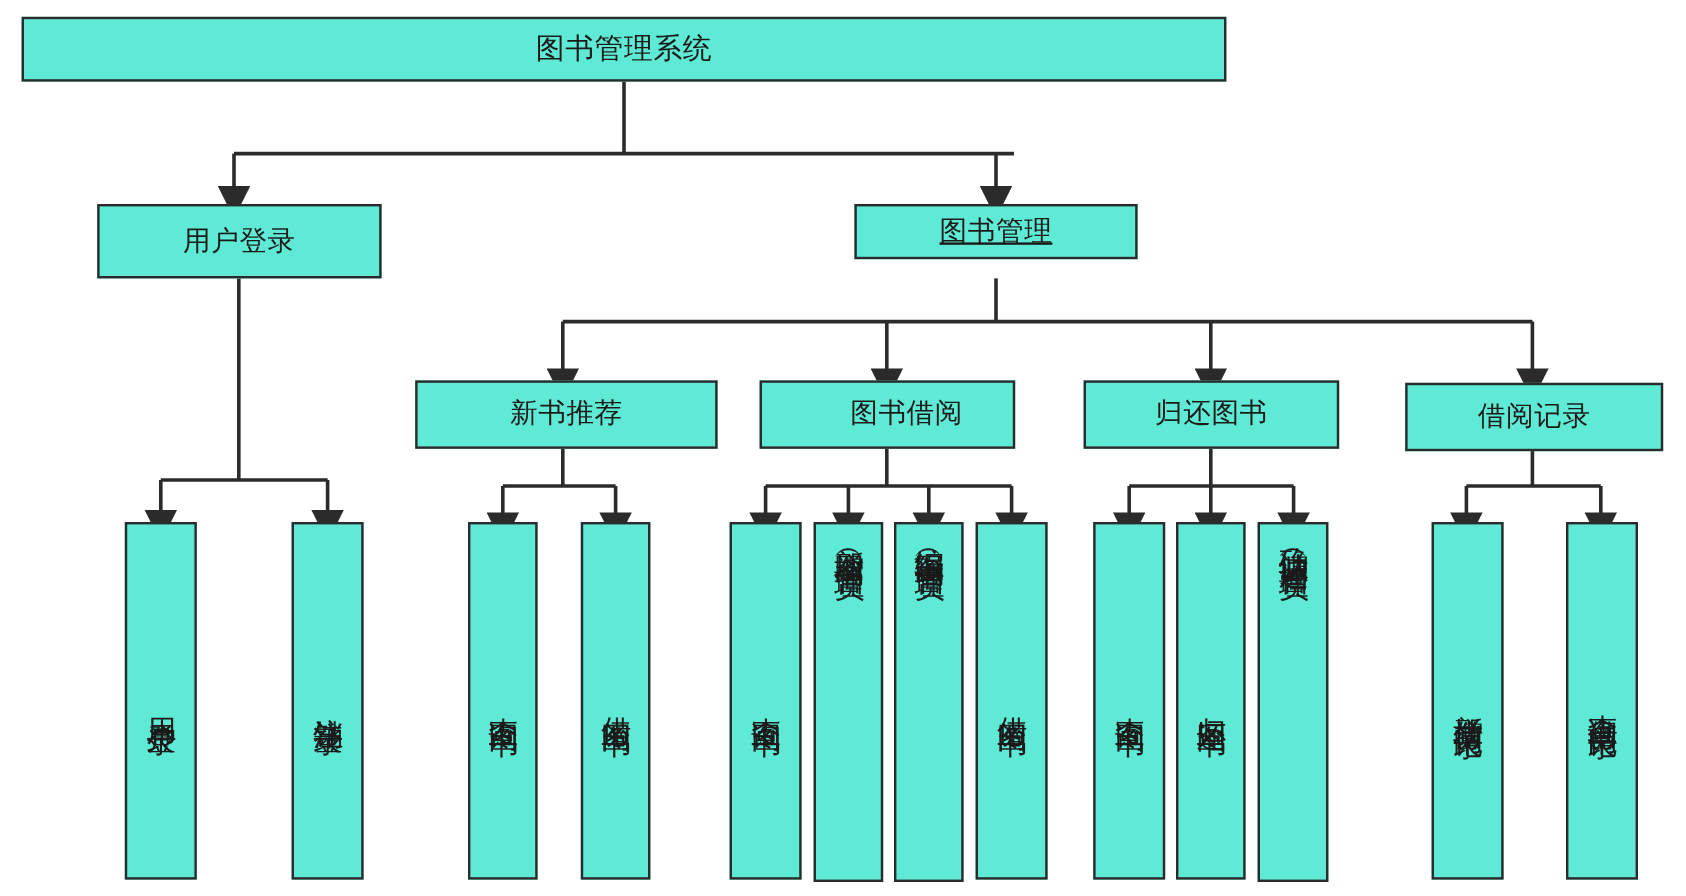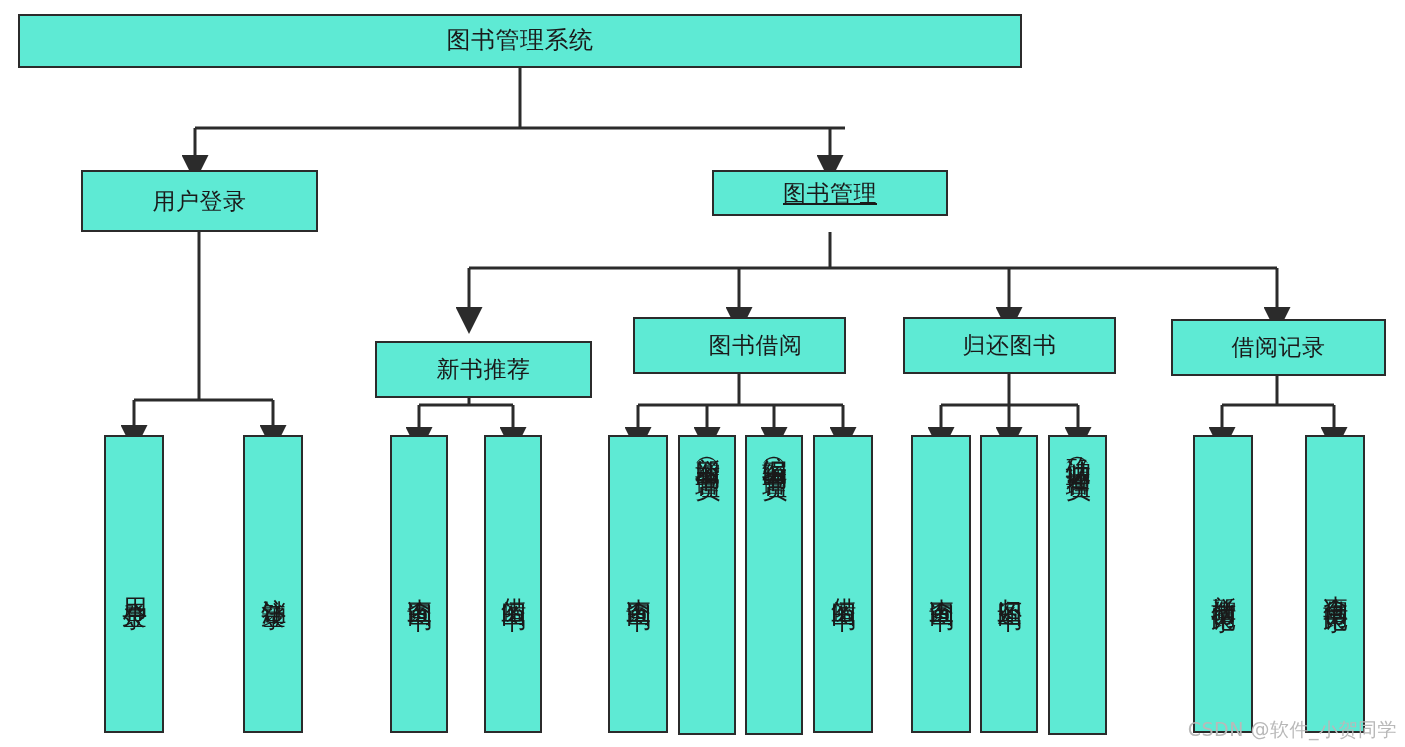--- a/index.html
+++ b/index.html
@@ -135,21 +135,21 @@
   </div>
 
   <div class="node" style="left:81px; top:170px; width:237px; height:62px;">
     <span class="label">用户登录</span>
   </div>
 
   <div class="node" style="left:712px; top:170px; width:236px; height:46px;text-decoration:underline;">
     <span class="label">图书管理</span>
   </div>
 
-  <div class="node" style="left:375px; top:317px; width:217px; height:57px;margin-top:24px;">
+  <div class="node" style="left:346px; top:317px; width:252px; height:57px;">
     <span class="label">新书推荐</span>
   </div>
 
   <div class="node" style="left:633px; top:317px; width:213px; height:57px;padding-left:32px;">
     <span class="label">图书借阅</span>
   </div>
 
   <div class="node" style="left:903px; top:317px; width:213px; height:57px;">
     <span class="label">归还图书</span>
   </div>
@@ -195,15 +195,14 @@
     <span class="label">确认归还（管理员）</span>
   </div>
 
   <div class="node vertical mid" style="left:1193px; top:435px; width:60px; height:298px;">
     <span class="label">新增借阅记录</span>
   </div>
   <div class="node vertical mid" style="left:1305px; top:435px; width:60px; height:298px;">
     <span class="label">查询借阅记录</span>
   </div>
 
-  <div id="watermark">CSDN @软件_小贺同学</div>
 
 </div>
 
 </body></html>

